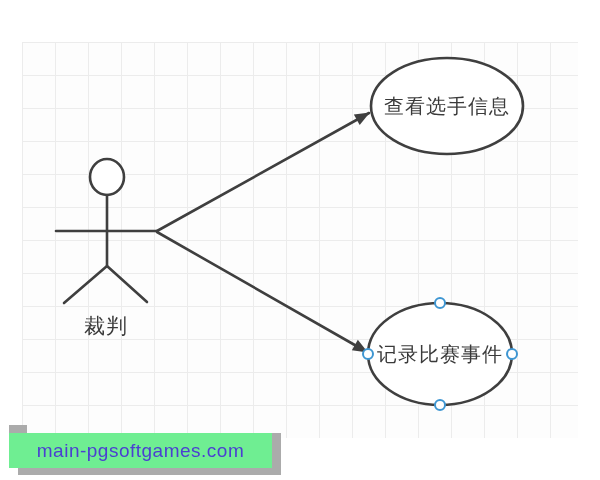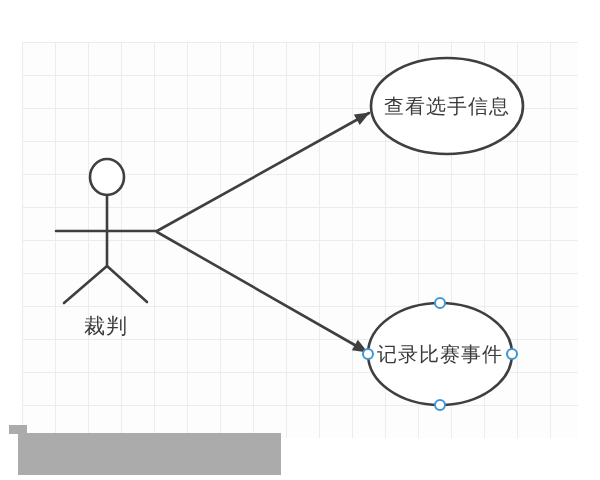--- a/index.html
+++ b/index.html
@@ -83,14 +83,17 @@
         <circle cx="440" cy="303" r="5"></circle>
         <circle cx="512" cy="354" r="5"></circle>
         <circle cx="440" cy="405" r="5"></circle>
         <circle cx="368" cy="354" r="5"></circle>
       </g>
     </g>
   </svg>
 
   <div class="wm-shadow"></div>
   <div class="wm-notch"></div>
+  <div class="wm-banner">
+    <span class="wm-text">main-pgsoftgames.com</span>
+  </div>
 
 </div>
 
 </body></html>

